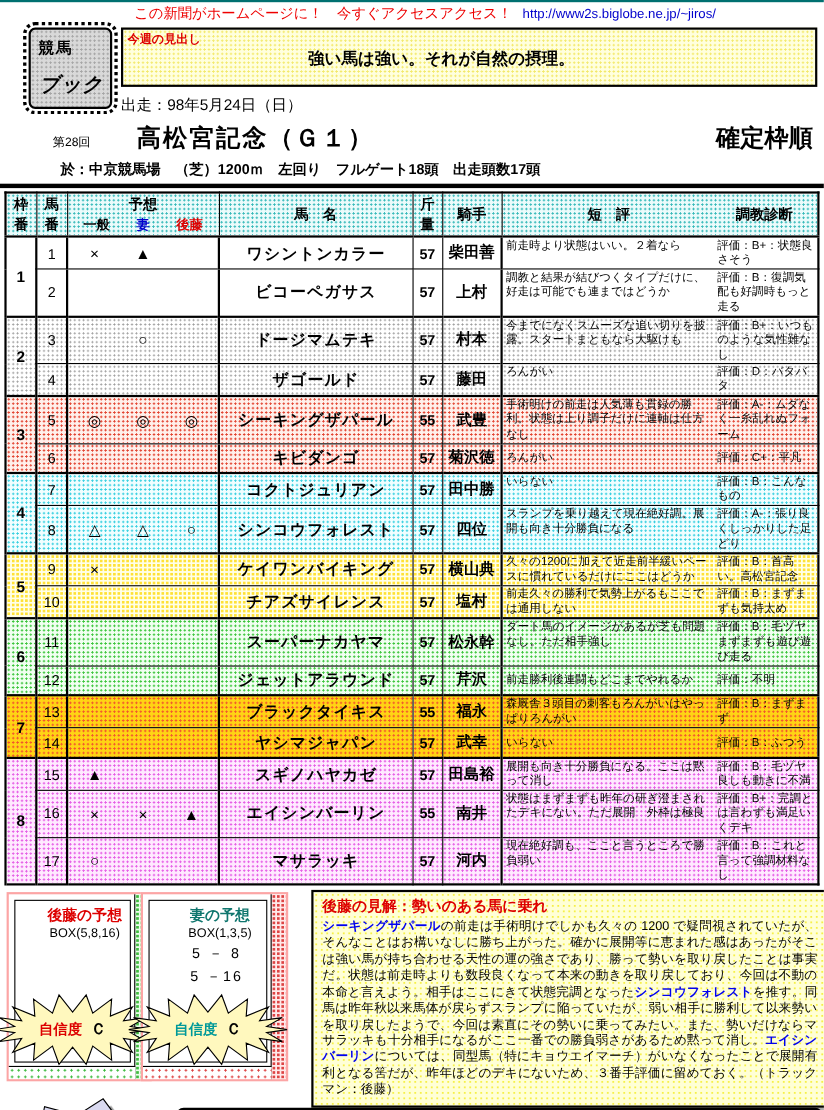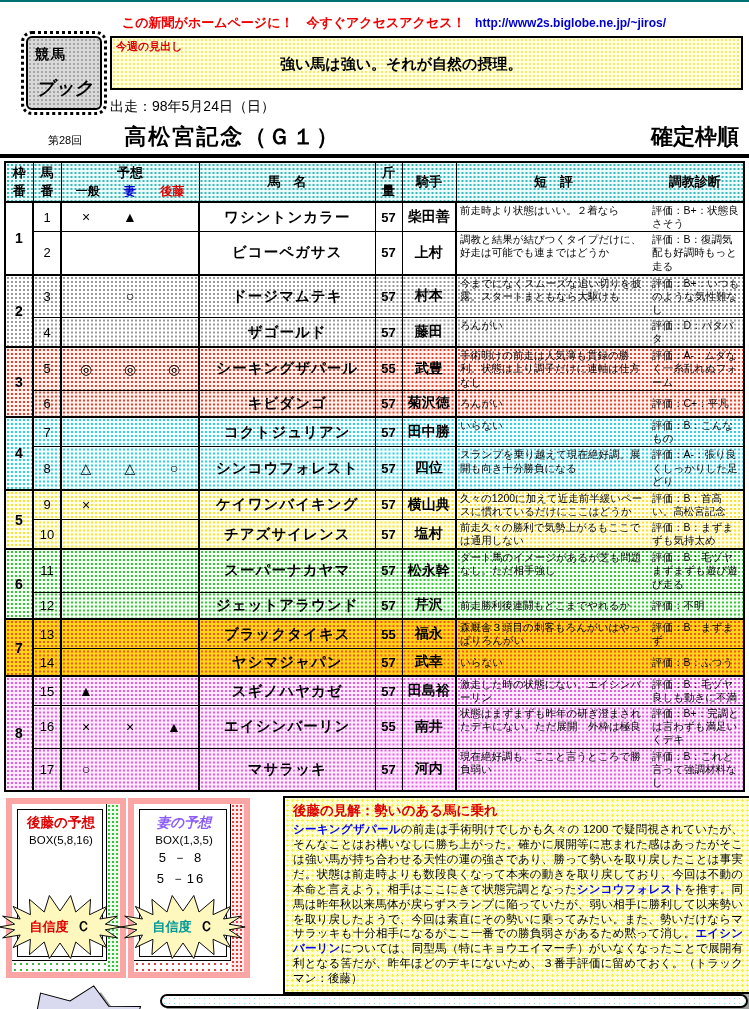--- a/index.html
+++ b/index.html
@@ -1,21 +1,21 @@
 <!DOCTYPE html>
 <html><head>
 <meta charset="utf-8">
 <style>
   html,body{margin:0;padding:0;background:#fff;}
   body{width:749px;font-family:"Liberation Sans","DejaVu Sans",sans-serif;color:#000;}
   .page{position:relative;width:749px;}
   .top-rule{height:2px;background:#007070;}
 
   
-  .promo-line{padding:12px 0 2px 122px;font-size:13px;font-weight:bold;white-space:nowrap;}
+  .promo-line{padding:1px 0 2px 122px;font-size:13px;font-weight:normal;white-space:nowrap;}
   .promo-red{color:#EE0000;}
   .promo-url{color:#0000CC;text-decoration:none;margin-left:6px;font-size:12px;}
   .header-row{display:flex;margin-top:2px;}
   .logo{margin-left:26px;width:72px;height:70px;border:2px solid #000;border-radius:6px;
         outline:3px dotted #000;outline-offset:2px;position:relative;flex:0 0 auto;
         background-color:#D9D9D9;background-image:radial-gradient(#A5A5A5 30%,transparent 31%);background-size:4px 4px;}
   .logo-l1{position:absolute;top:8px;left:7px;font-size:14px;font-weight:bold;letter-spacing:2px;}
   .logo-l2{position:absolute;bottom:8px;right:6px;font-size:18px;font-weight:bold;font-style:italic;letter-spacing:1px;}
   .header-right{flex:1;margin-left:8px;margin-right:6px;}
   .headline-box{position:relative;border:2px solid #000;height:50px;
@@ -61,33 +61,33 @@
   .w2 td{background-color:#FFFFFF;background-image:radial-gradient(#9A9A9A 28%,transparent 29%);background-size:4px 4px;}
   .w3 td{background-color:#FFF0EB;background-image:radial-gradient(#E24330 36%,transparent 37%);background-size:4px 4px;}
   .w4 td{background-color:#F1FEFF;background-image:radial-gradient(#36CFE0 36%,transparent 37%);background-size:4px 4px;}
   .w5 td{background-color:#FFFFE8;background-image:radial-gradient(#FFE135 42%,transparent 43%);background-size:4px 4px;}
   .w6 td{background-color:#F1FFF1;background-image:radial-gradient(#3AC43A 36%,transparent 37%);background-size:4px 4px;}
   .w7 td{background-color:#FFD414;background-image:radial-gradient(#F2552D 32%,transparent 33%);background-size:4px 4px;}
   .w8 td{background-color:#FFEAFF;background-image:radial-gradient(#E55CE5 38%,transparent 39%);background-size:4px 4px;}
 
   
   .bottom{position:relative;height:316px;margin-top:2px;}
-  .pframe{position:absolute;border:6px solid #fca5a5;background:#fff;}
+  .pframe{position:absolute;border:2px solid #fca5a5;background:#fff;padding-left:20px;}
   .pframe::before{content:"";position:absolute;left:5px;top:5px;right:17px;bottom:15px;border:1px solid #000;pointer-events:none;}
   .edge-r{position:absolute;top:0;right:0;bottom:0;width:13px;border-left:1px solid #000;}
   .edge-b{position:absolute;left:0;right:13px;bottom:0;height:11px;border-top:1px solid #000;}
   .green-r{background-color:#E9FFE9;background-image:radial-gradient(#3FBB3F 40%,transparent 41%);background-size:4px 4px;}
   .green-b{background-color:#FFFFFF;background-image:radial-gradient(#3FBB3F 26%,transparent 27%);background-size:6px 6px;}
   .red-r{background-color:#FFE9E9;background-image:radial-gradient(#DD4444 40%,transparent 41%);background-size:4px 4px;}
   .red-b{background-color:#FFFFFF;background-image:radial-gradient(#DD4444 26%,transparent 27%);background-size:6px 6px;}
   .pf-goto{left:6px;top:4px;width:108px;height:168px;}
   .pf-tsuma{left:128px;top:4px;width:110px;height:168px;}
   .pf-title{margin:10px 16px 0 6px;text-align:center;font-size:13.5px;font-weight:bold;}
   .pf-goto .pf-title{color:#DD0000;}
-  .pf-tsuma .pf-title{color:#8b5cf6;font-style:italic;}
+  .pf-tsuma .pf-title{color:#0f766e;}
   .pf-box{margin:2px 16px 0 6px;text-align:center;font-size:11.5px;}
   .pf-pair{margin:3px 16px 0 0;text-align:center;font-size:13px;letter-spacing:2px;}
   .burst{position:absolute;left:-14px;right:-2px;bottom:12px;height:66px;}
   .burst svg{position:absolute;inset:0;width:100%;height:100%;overflow:visible;}
   .burst-text{position:absolute;inset:0;display:flex;align-items:center;justify-content:center;font-size:13px;font-weight:bold;}
   .burst-text .grade{color:#000;margin-left:8px;font-size:14px;}
   .pf-goto .conf{color:#DD0000;}
   .pf-tsuma .conf{color:#009999;}
 
   .opinion{position:absolute;left:283px;top:2px;width:450px;border:2px solid #000;
@@ -129,20 +129,21 @@
       </div>
       <div class="date-line">出走：98年5月24日（日）</div>
     </div>
   </div>
 
   <div class="title-row">
     <span class="round">第28回</span>
     <span class="race-title">高松宮記念（Ｇ１）</span>
     <span class="status">確定枠順</span>
   </div>
+  <div class="venue">於：中京競馬場　（芝）1200ｍ　左回り　フルゲート18頭　出走頭数17頭</div>
   <div class="hr-thick"></div>
 
   <table>
     <colgroup>
       <col style="width:28px">
         <col style="width:28px">
         <col style="width:138px">
       <col style="width:176px">
         <col style="width:27px">
         <col style="width:54px">
@@ -453,21 +454,21 @@
               <span>▲</span>
               <span></span>
               <span></span>
             </div>
           </td>
           <td class="c-name">スギノハヤカゼ</td>
           <td class="c-kin">57</td>
           <td class="c-jky">田島裕</td>
           <td class="c-com">
             <div class="cmt">
-              <div class="l">激走した時の状態にない。エイシンバーリン</div>
+              <div class="l">展開も向き十分勝負になる。ここは黙って消し</div>
               <div class="r">評価：B：毛ヅヤ良しも動きに不満</div>
             </div>
           </td>
         </tr>
         <tr class="w8">
           <td class="c-uma">16</td>
           <td class="c-yoso">
             <div class="marks">
               <span>×</span>
               <span>×</span>

